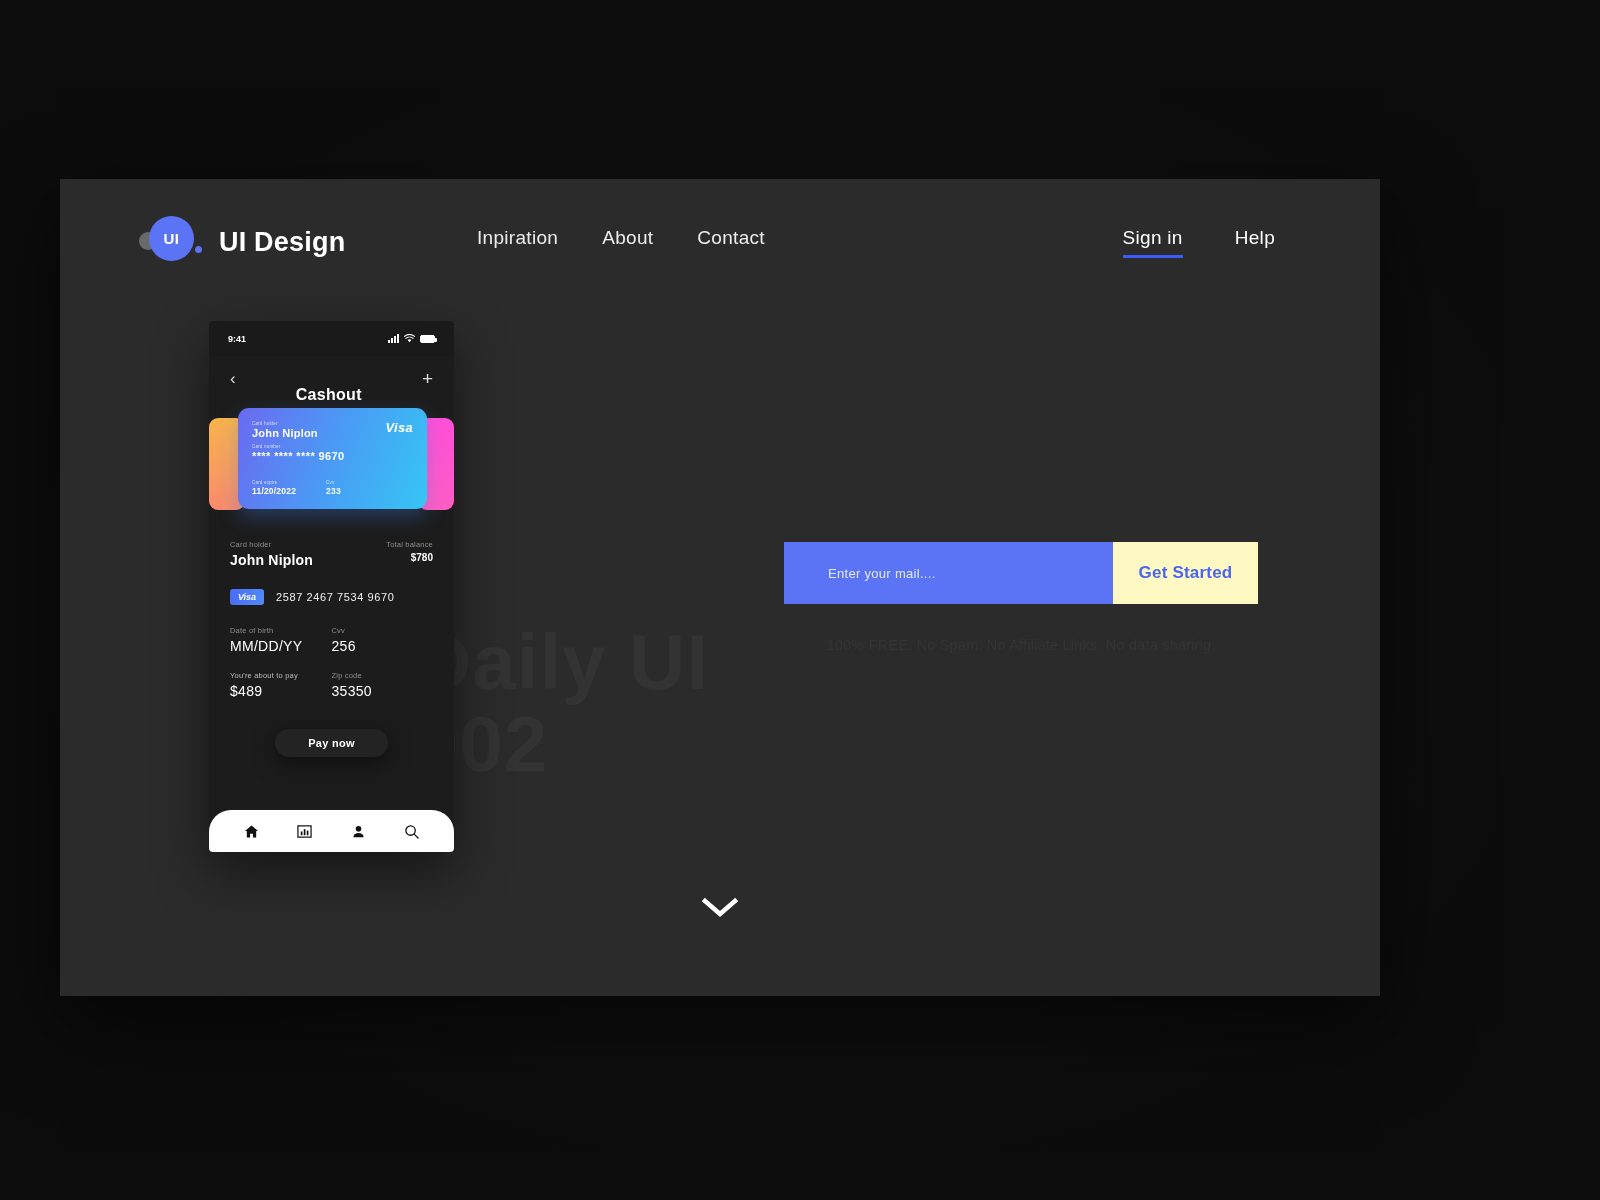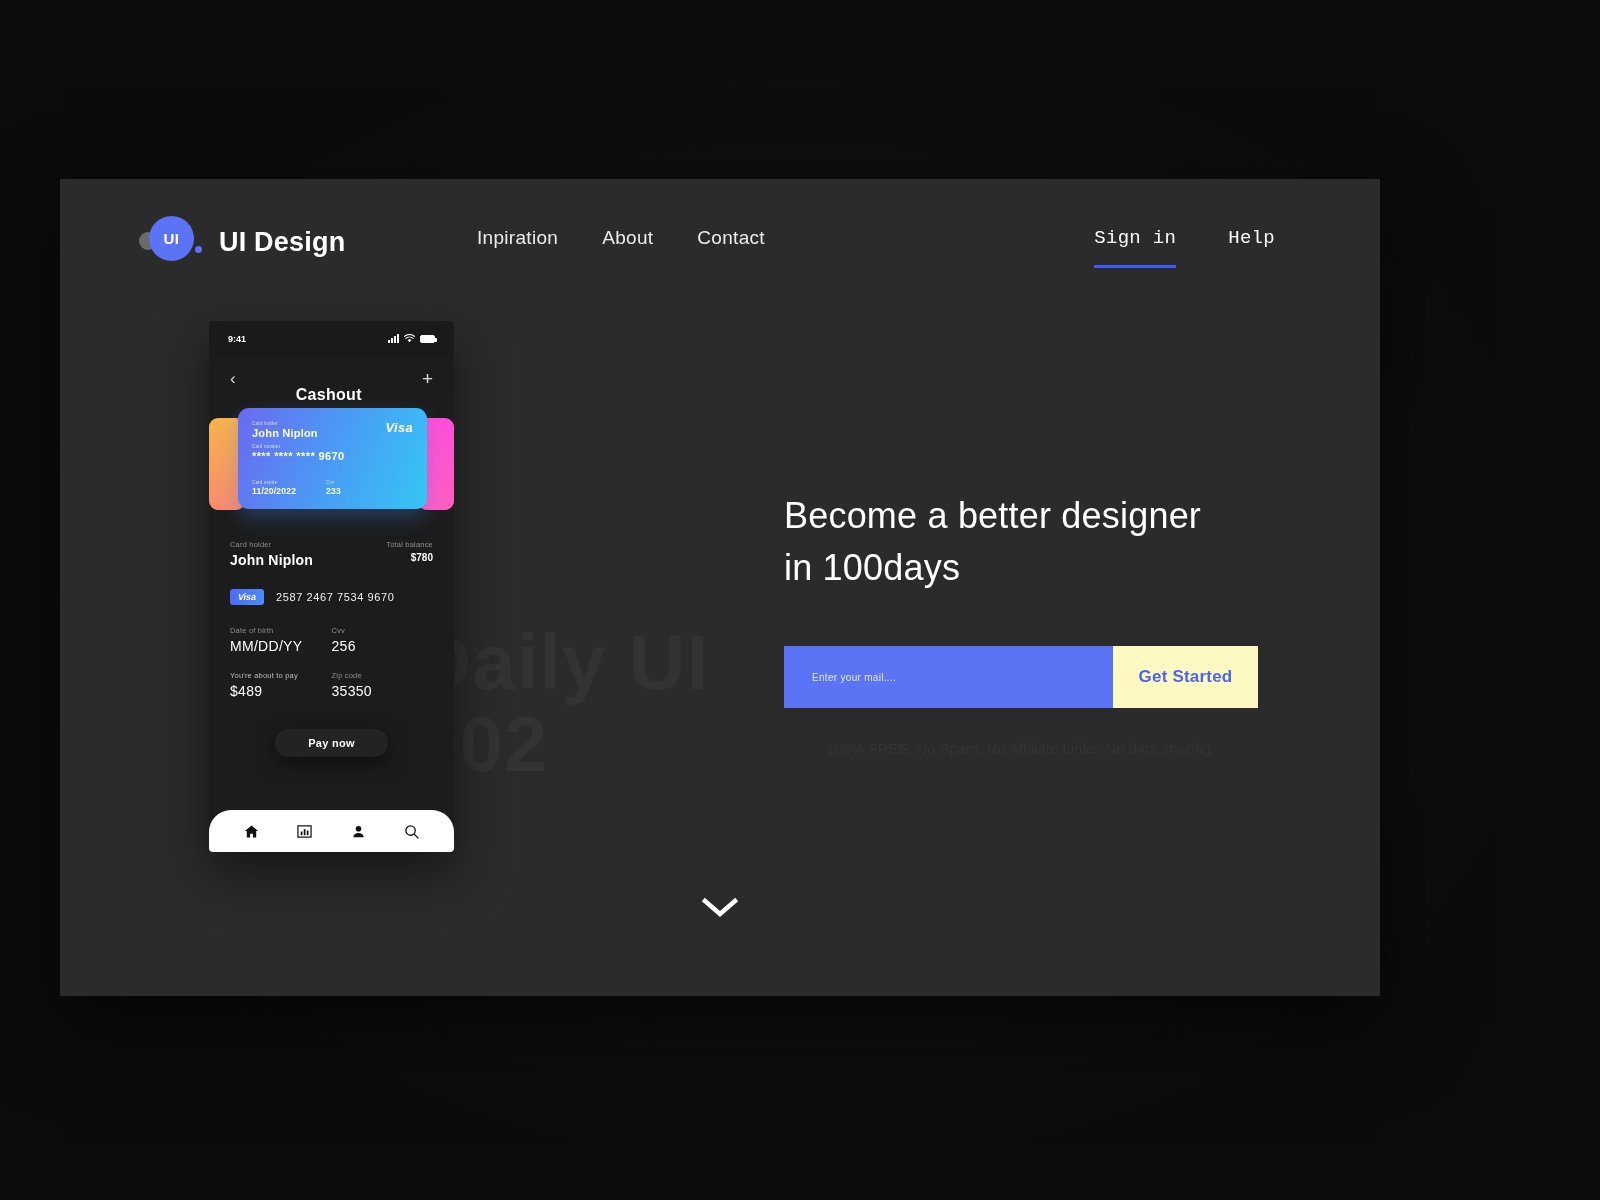--- a/index.html
+++ b/index.html
@@ -62,21 +62,21 @@
   .nav a {
     color:#ededed; font-size:19px; text-decoration:none; letter-spacing:.3px;
   }
 
   .nav-right {
     position:absolute; right:105px; top:48px;
     display:flex; gap:52px; align-items:flex-start;
   }
   .nav-right a {
     color:#fff; font-size:19px; text-decoration:none; letter-spacing:.3px;
-    position:relative; padding-bottom:19px;font-family:Liberation Mono, monospace;
+    position:relative; padding-bottom:9px;
   }
   .nav-right a.active::after {
     content:""; position:absolute; left:0; bottom:0;
     width:100%; height:3px; background:#3b5bfd;
   }
 
   
   .watermark {
     position:absolute; left:355px; top:443px;
     font-size:78px; font-weight:700; line-height:1.05;
@@ -205,22 +205,22 @@
     line-height:1.45; letter-spacing:.2px;
   }
   .hero p.sub {
     margin-top:26px;
     color:#9b9b9b; font-size:17px; line-height:1.38; letter-spacing:.2px;
   }
 
   .form-row { display:flex; margin-top:52px; width:474px; height:62px; }
   .mail-input {
     flex:1; background:#5b73f5; border:none; outline:none;
-    color:#e9ecff; font-size:10px; letter-spacing:.3px;
-    padding-left:28px;
+    color:#e9ecff; font-size:13px; letter-spacing:.3px;
+    padding-left:44px;
     font-family:"Liberation Sans", sans-serif;
   }
   .mail-input::placeholder { color:#e3e8ff; opacity:1; }
   .get-started {
     width:145px; background:#fef9c3; border:none; cursor:pointer;
     color:#4a66f0; font-size:17px; font-weight:700; letter-spacing:.2px;
     font-family:"Liberation Sans", sans-serif;
   }
   .fineprint {
     margin-top:33px; text-align:center; width:474px;
@@ -378,24 +378,20 @@
       <span class="bn-icon">
         <svg width="15" height="15" viewBox="0 0 16 16">
           <circle cx="7" cy="7" r="5" fill="none" stroke="#111" stroke-width="1.4"></circle>
           <line x1="10.8" y1="10.8" x2="15" y2="15" stroke="#111" stroke-width="1.4" stroke-linecap="round"></line>
         </svg>
       </span>
     </div>
   </div>
 
   <div class="hero">
-    <h1>
-      <span>Become a better designer</span><br>
-      <span>in 100days</span>
-    </h1>
 
     <div class="form-row">
       <input class="mail-input" type="text" placeholder="Enter your mail...." style="">
       <button class="get-started">Get Started</button>
     </div>
 
     <div class="fineprint">100% FREE. No Spam. No Affiliate Links. No data sharing.</div>
   </div>
 
   <div class="scroll-chev">

